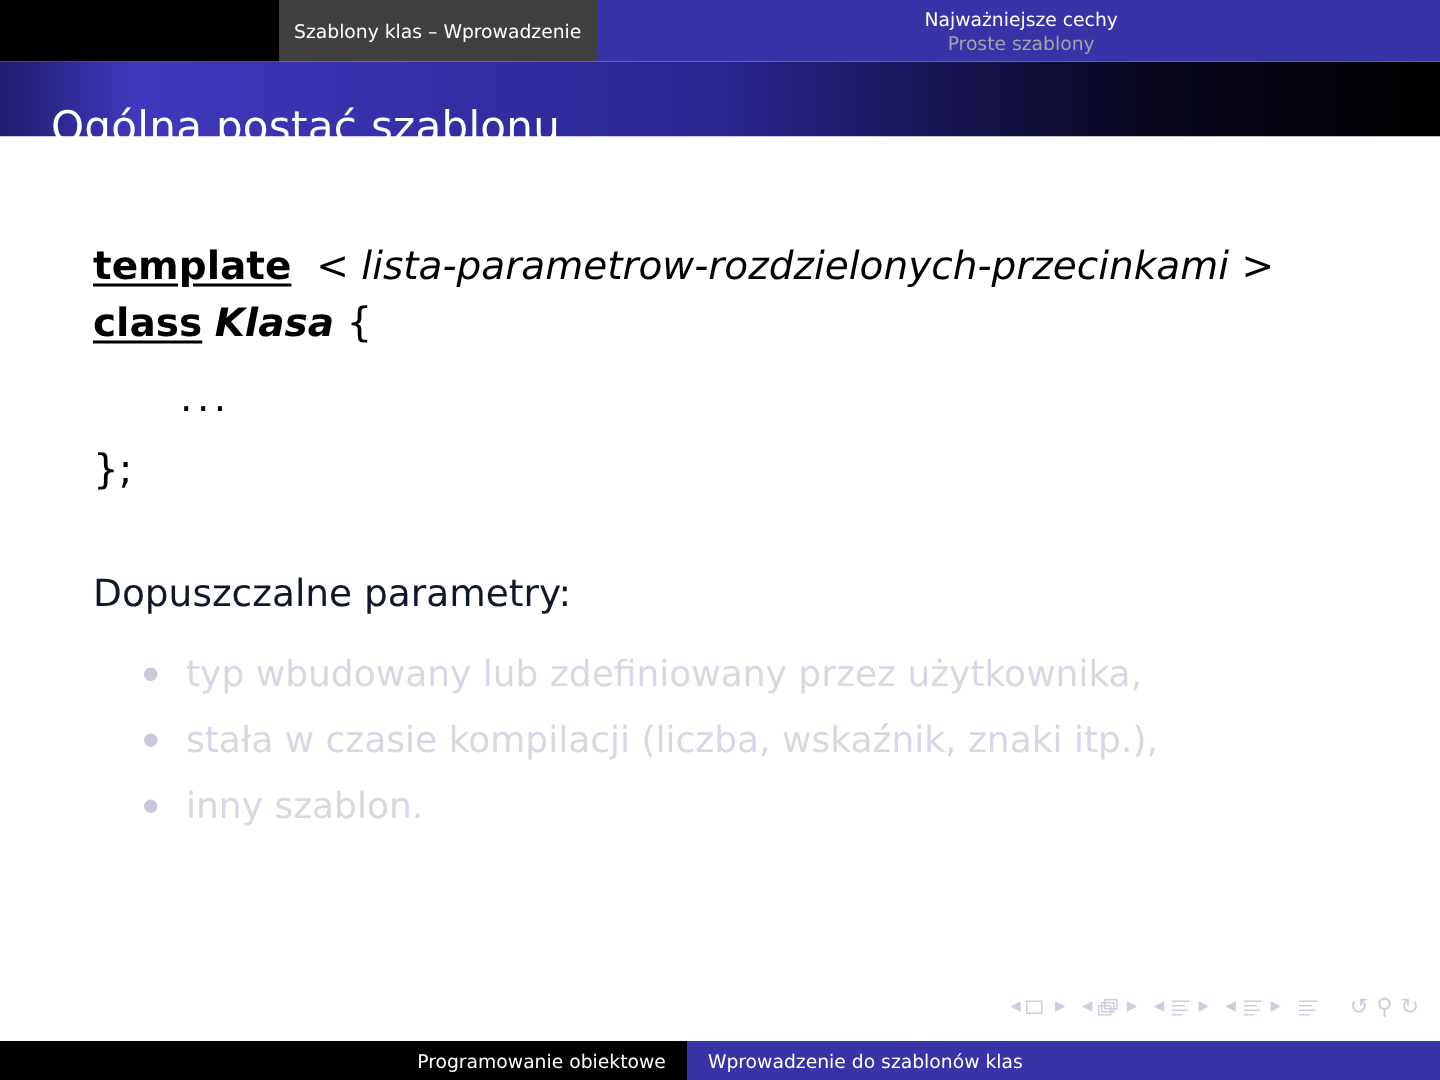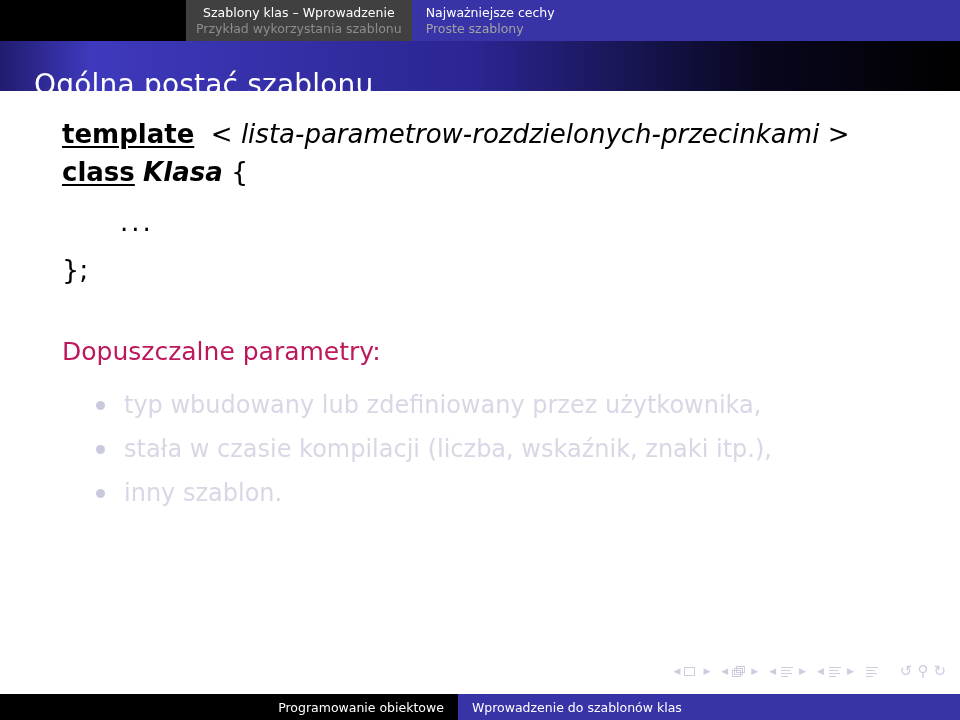--- a/index.html
+++ b/index.html
@@ -30,21 +30,21 @@
     display: flex;
     flex-direction: column;
     justify-content: center;
     align-items: center;
     padding: 0 10px;
     box-sizing: border-box;
     height: 41px;
   }
   .nav-section.black { background: #404040; }
   .nav-section.blue  { background: #3834a8; }
-  .nav-section.fill  { flex: 1 1 auto; align-items: flex-start; padding-left: 14px; }
+  .nav-section.fill  { flex: 1 1 auto; align-items: center; padding-left: 14px; }
   .nav-sec-title {
     font-size: 12.5px;
     line-height: 16px;
     color: #ffffff;
     white-space: nowrap;
   }
   .nav-sub-title {
     font-size: 12.5px;
     line-height: 16px;
     white-space: nowrap;
@@ -69,21 +69,21 @@
     margin-top: 36px;
   }
 
   
   .slide-body {
     position: relative;
     width: 960px;
     height: 603px;
     background: #ffffff;
     box-sizing: border-box;
-    padding: 24px 60px 0 62px;
+    padding: 68px 60px 0 62px;
   }
 
   .code-block {
     font-size: 26px;
     line-height: 38px;
     color: #000000;
     margin-bottom: 4px;
   }
   .code-line { white-space: pre; }
   .kw {
@@ -98,21 +98,21 @@
     display: block;
     padding-left: 58px;
     letter-spacing: 3px;
     margin-top: 12px;
   }
   .close-line { margin-top: 10px; }
 
   .lead-text {
     font-size: 25px;
     line-height: 34px;
-    color: #be185d;
+    color: #0f172a;
     margin-top: 46px;
     margin-bottom: 6px;
   }
 
   .bullet-list {
     list-style: none;
     margin: 14px 0 0 0;
     padding: 0 0 0 32px;
   }
   .bullet-item {
@@ -220,21 +220,20 @@
   .footer-cell.grow  { flex: 1 1 auto; }
 </style>
 </head>
 <body>
 
 <div class="nav-header">
   <div class="nav-spacer" style="width:186px"></div>
 
   <div class="nav-section black">
     <div class="nav-sec-title">Szablony klas – Wprowadzenie</div>
-    <div class="nav-sub-title">Przykład wykorzystania szablonu</div>
   </div>
 
   <div class="nav-section blue fill">
     <div class="nav-sec-title">Najważniejsze cechy</div>
     <div class="nav-sub-title">Proste szablony</div>
   </div>
 </div>
 
 <div class="title-bar">
   <div class="frame-title">Ogólna postać szablonu</div>

